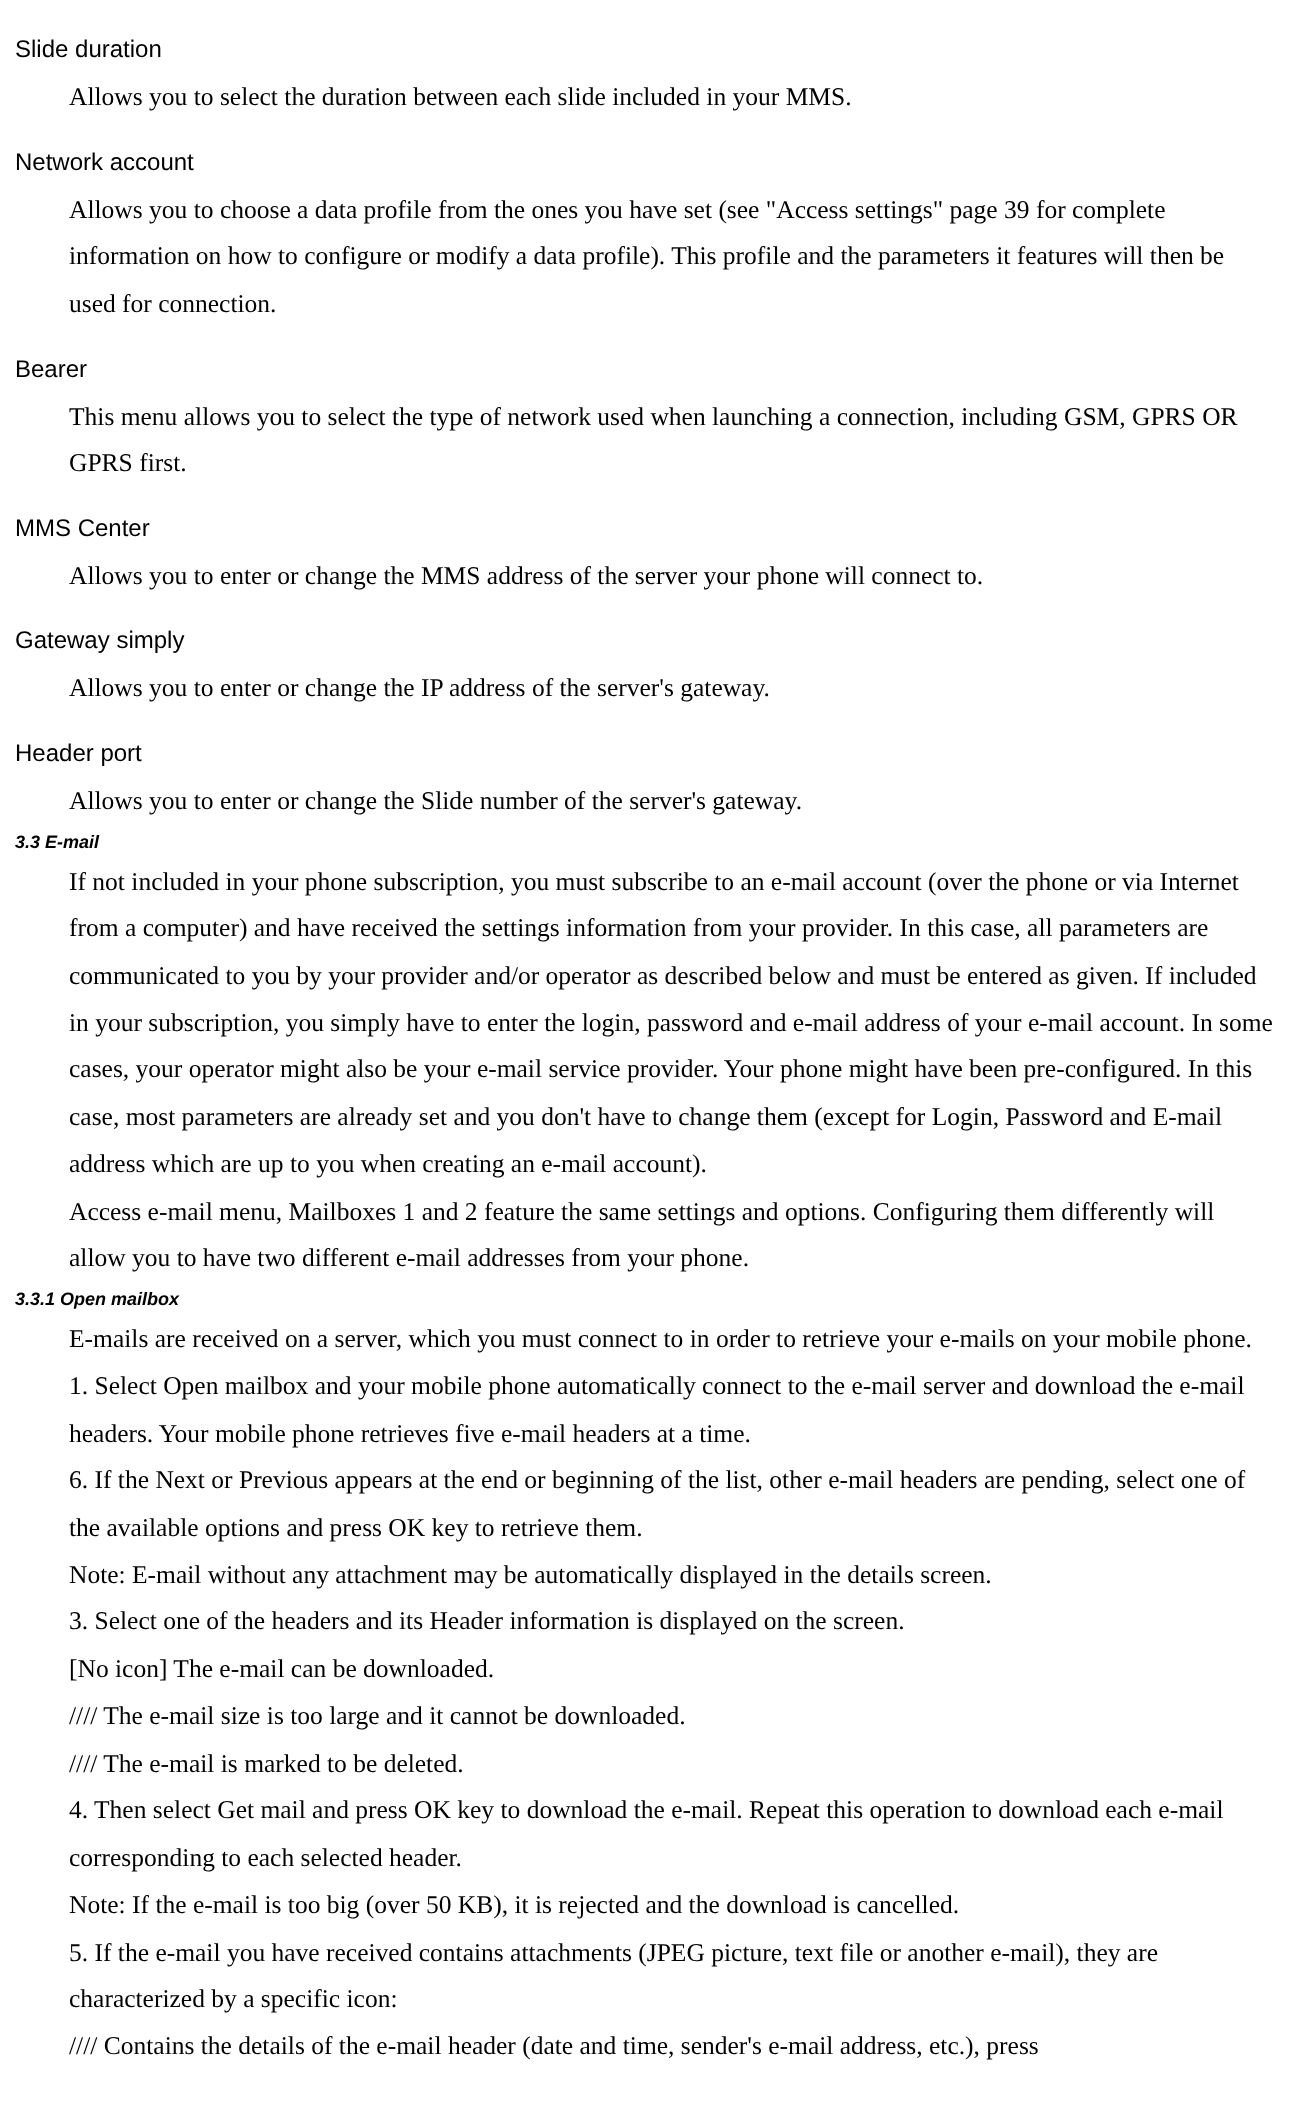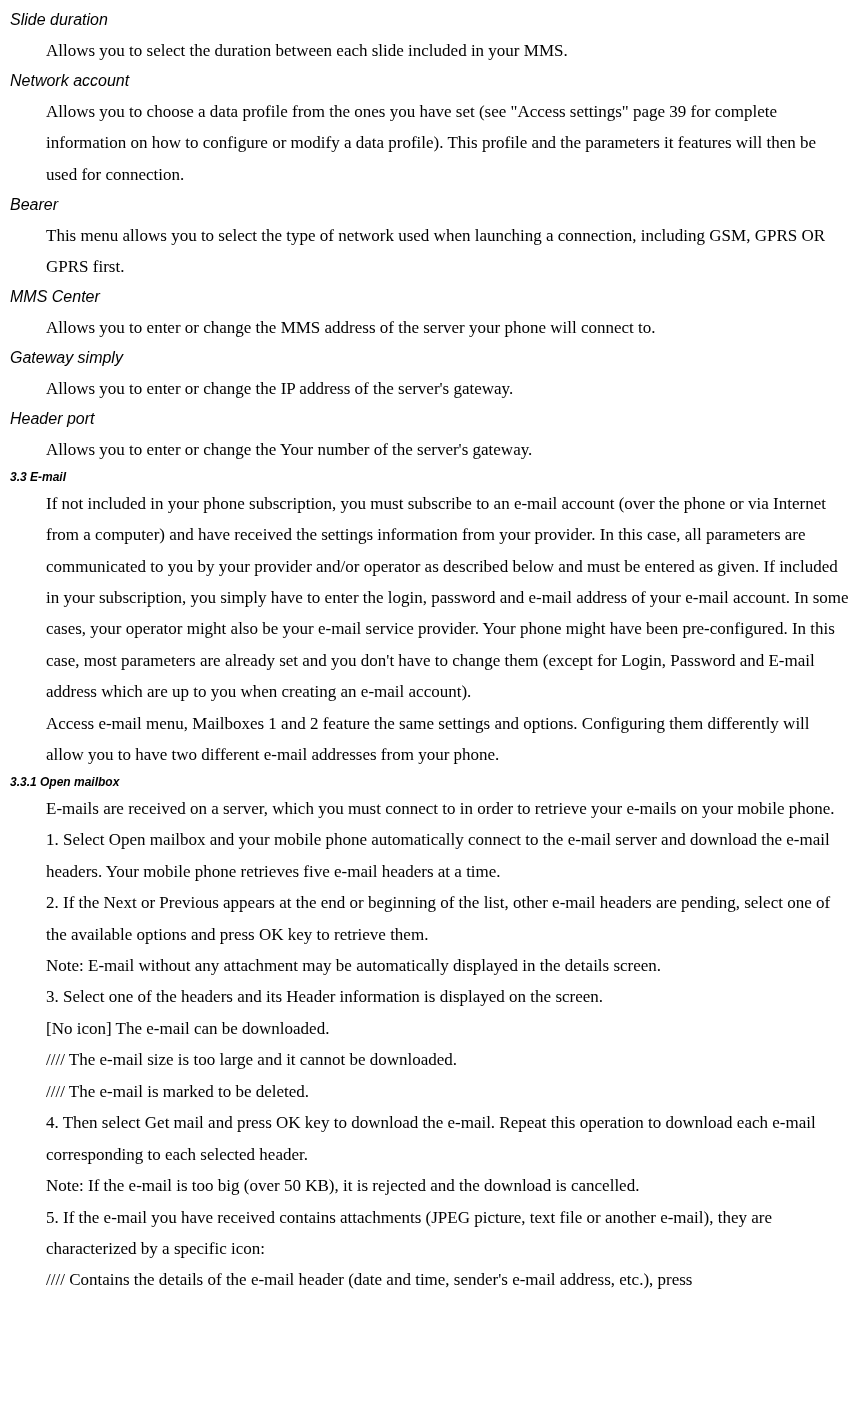--- a/index.html
+++ b/index.html
@@ -10,23 +10,23 @@
     body {
       font-family: "Times New Roman", Times, serif;
       font-size: 17px;
       line-height: 1.85;
       color: #000;
       background: #fff;
       padding: 5px 10px;
       width: 861px;
     }
     .italic-heading {
-      font-style: italic;
       font-family: Arial, Helvetica, sans-serif;
       font-size: 16px;
+      margin-top: 14px;
     }
     .bold-italic-heading {
       font-style: italic;
       font-weight: bold;
       font-family: Arial, Helvetica, sans-serif;
       font-size: 12px;
     }
     .body-text {
       font-family: "Times New Roman", Times, serif;
       margin-left: 36px;
@@ -47,30 +47,30 @@
 <p class="italic-heading">Bearer</p>
 <p class="body-text">This menu allows you to select the type of network used when launching a connection, including GSM, GPRS OR GPRS first.</p>
 
 <p class="italic-heading">MMS Center</p>
 <p class="body-text">Allows you to enter or change the MMS address of the server your phone will connect to.</p>
 
 <p class="italic-heading">Gateway simply</p>
 <p class="body-text">Allows you to enter or change the IP address of the server's gateway.</p>
 
 <p class="italic-heading">Header port</p>
-<p class="body-text">Allows you to enter or change the Your number of the server's gateway.</p>
+<p class="body-text">Allows you to enter or change the Slide number of the server's gateway.</p>
 
 <p class="bold-italic-heading">3.3 E-mail</p>
 <p class="body-text">If not included in your phone subscription, you must subscribe to an e-mail account (over the phone or via Internet from a computer) and have received the settings information from your provider. In this case, all parameters are communicated to you by your provider and/or operator as described below and must be entered as given. If included in your subscription, you simply have to enter the login, password and e-mail address of your e-mail account. In some cases, your operator might also be your e-mail service provider. Your phone might have been pre-configured. In this case, most parameters are already set and you don't have to change them (except for Login, Password and E-mail address which are up to you when creating an e-mail account).</p>
 <p class="body-text">Access e-mail menu, Mailboxes 1 and 2 feature the same settings and options. Configuring them differently will allow you to have two different e-mail addresses from your phone.</p>
 
 <p class="bold-italic-heading">3.3.1 Open mailbox</p>
 <p class="body-text">E-mails are received on a server, which you must connect to in order to retrieve your e-mails on your mobile phone.</p>
 <p class="body-text">1. Select Open mailbox and your mobile phone automatically connect to the e-mail server and download the e-mail headers. Your mobile phone retrieves five e-mail headers at a time.</p>
-<p class="body-text">2. If the Next or Previous appears at the end or beginning of the list, other e-mail headers are pending, select one of the available options and press OK key to retrieve them.</p>
+<p class="body-text">6. If the Next or Previous appears at the end or beginning of the list, other e-mail headers are pending, select one of the available options and press OK key to retrieve them.</p>
 <p class="body-text">Note: E-mail without any attachment may be automatically displayed in the details screen.</p>
 <p class="body-text">3. Select one of the headers and its Header information is displayed on the screen.</p>
 <p class="body-text">[No icon] The e-mail can be downloaded.</p>
 <p class="body-text">//// The e-mail size is too large and it cannot be downloaded.</p>
 <p class="body-text">//// The e-mail is marked to be deleted.</p>
 <p class="body-text">4. Then select Get mail and press OK key to download the e-mail. Repeat this operation to download each e-mail corresponding to each selected header.</p>
 <p class="body-text">Note: If the e-mail is too big (over 50 KB), it is rejected and the download is cancelled.</p>
 <p class="body-text">5. If the e-mail you have received contains attachments (JPEG picture, text file or another e-mail), they are characterized by a specific icon:</p>
 <p class="body-text">//// Contains the details of the e-mail header (date and time, sender's e-mail address, etc.), press</p>
 

